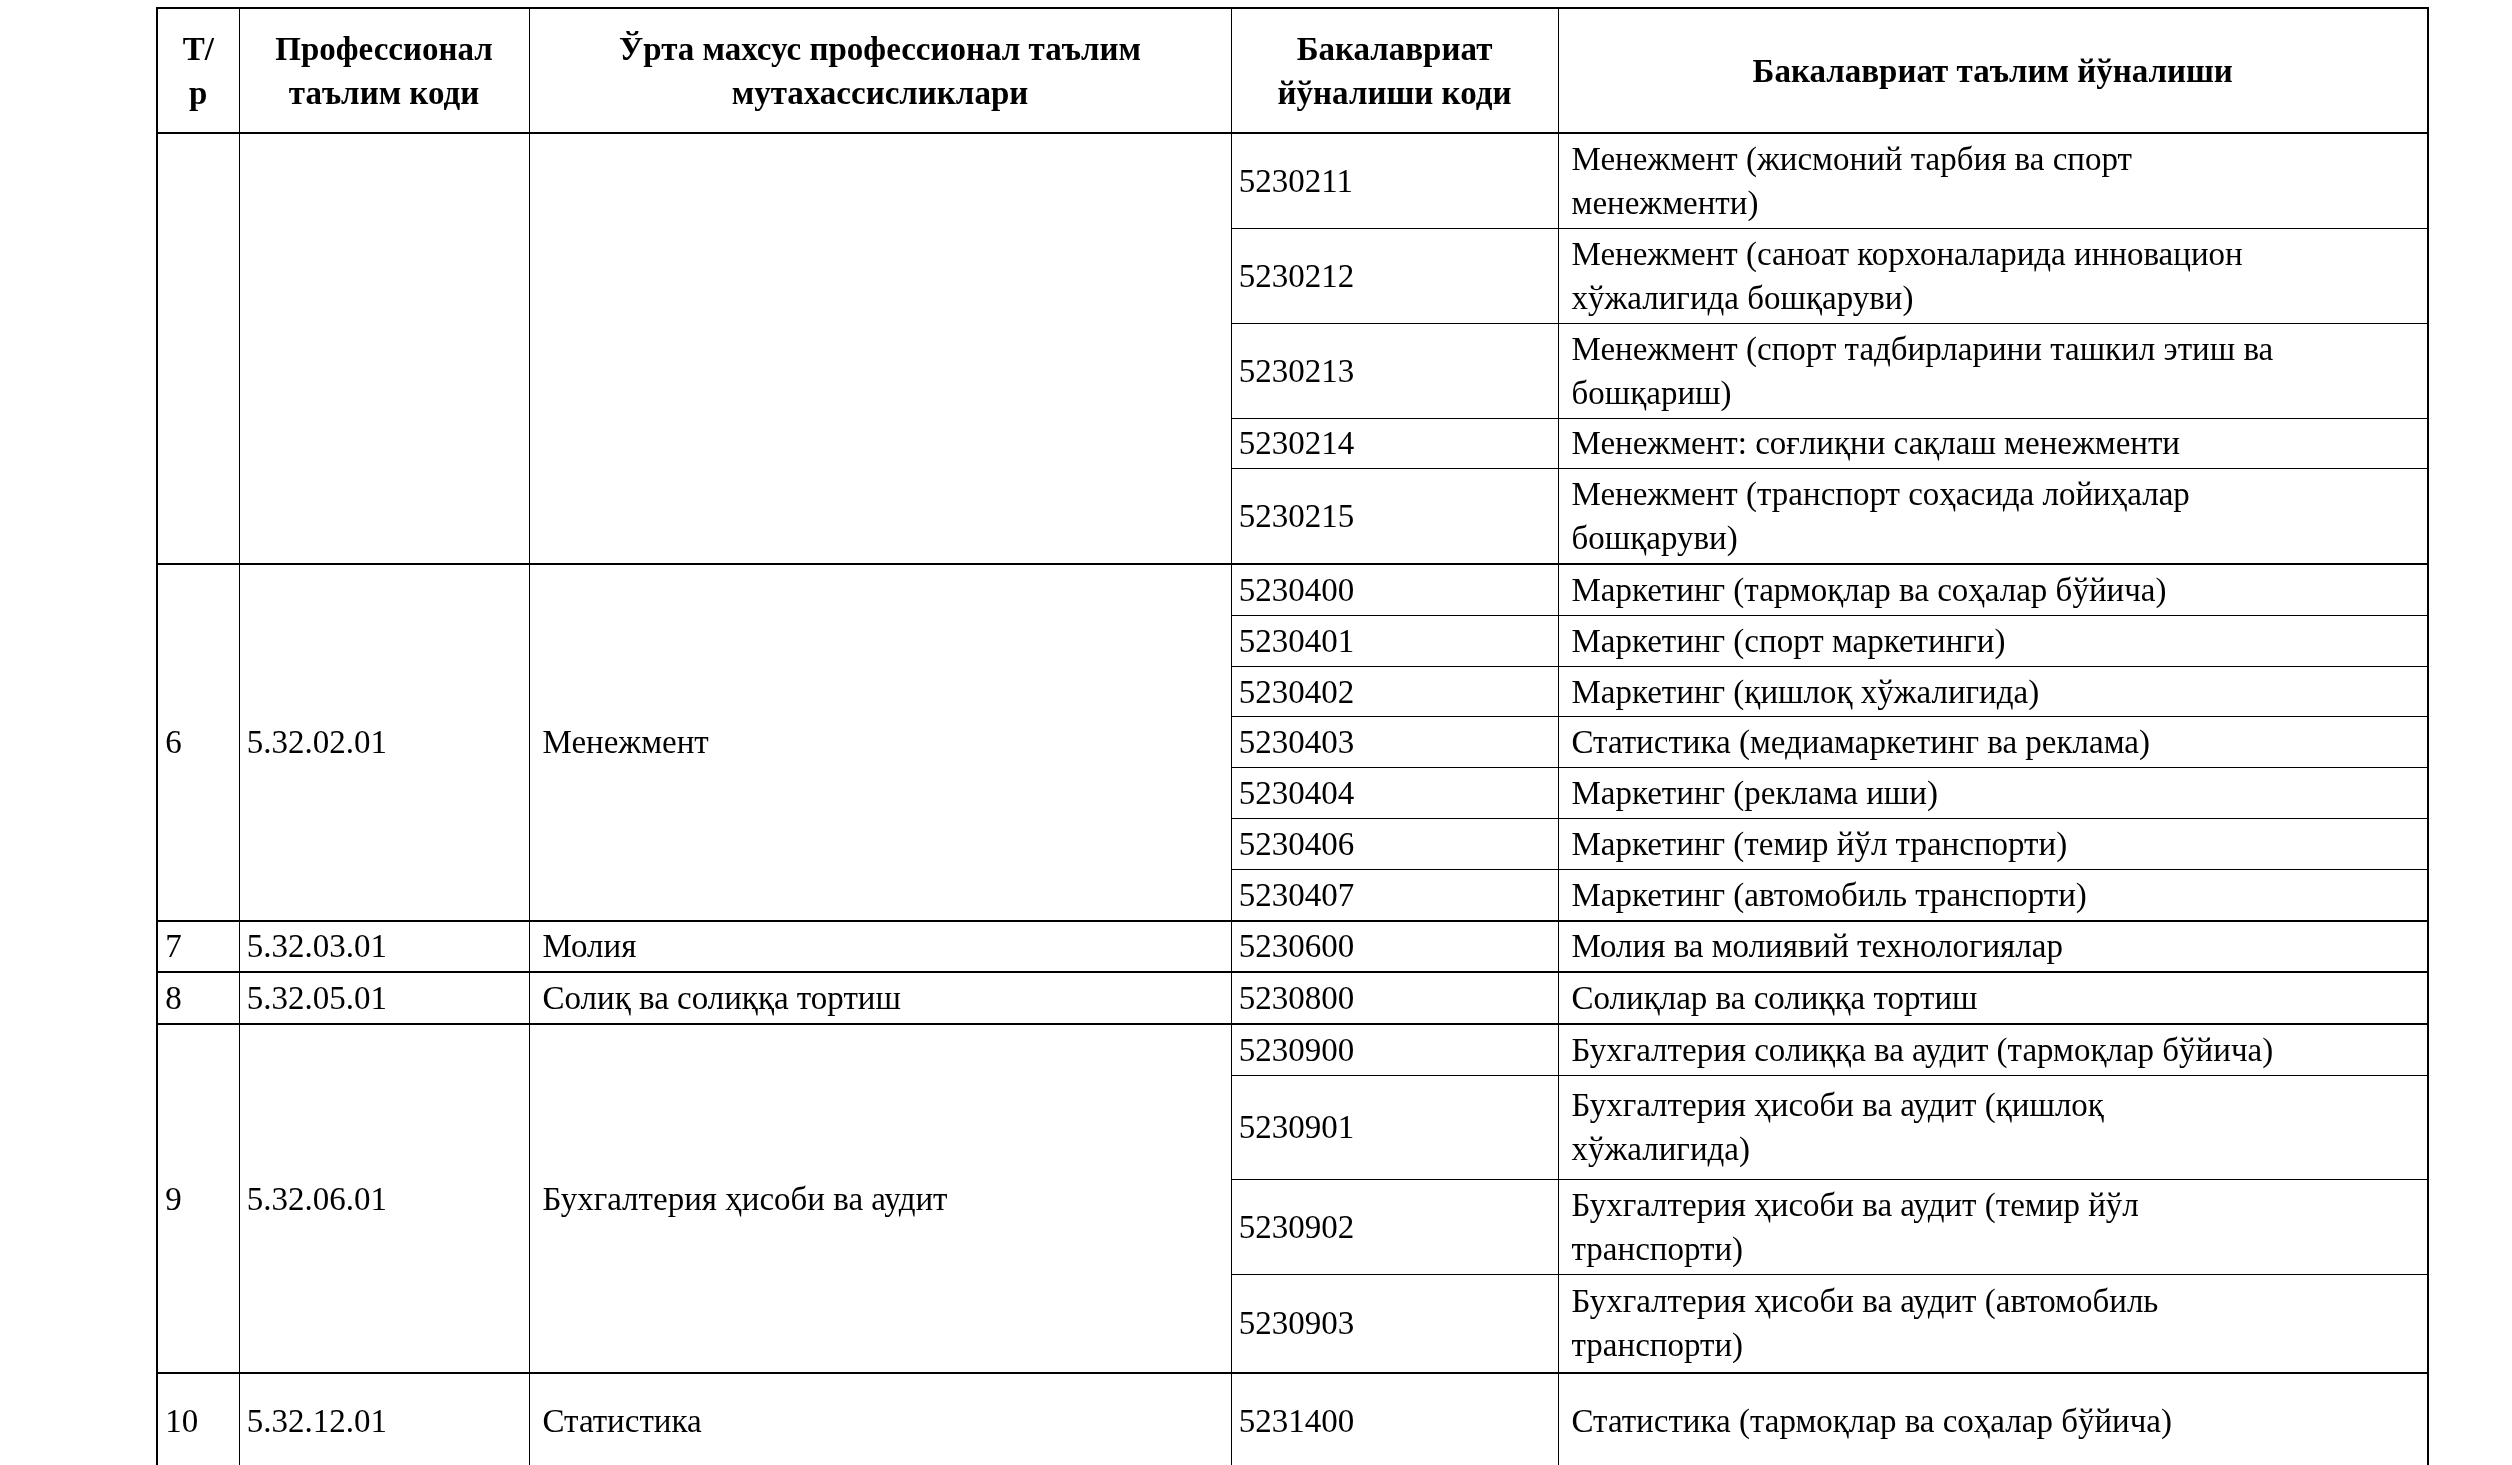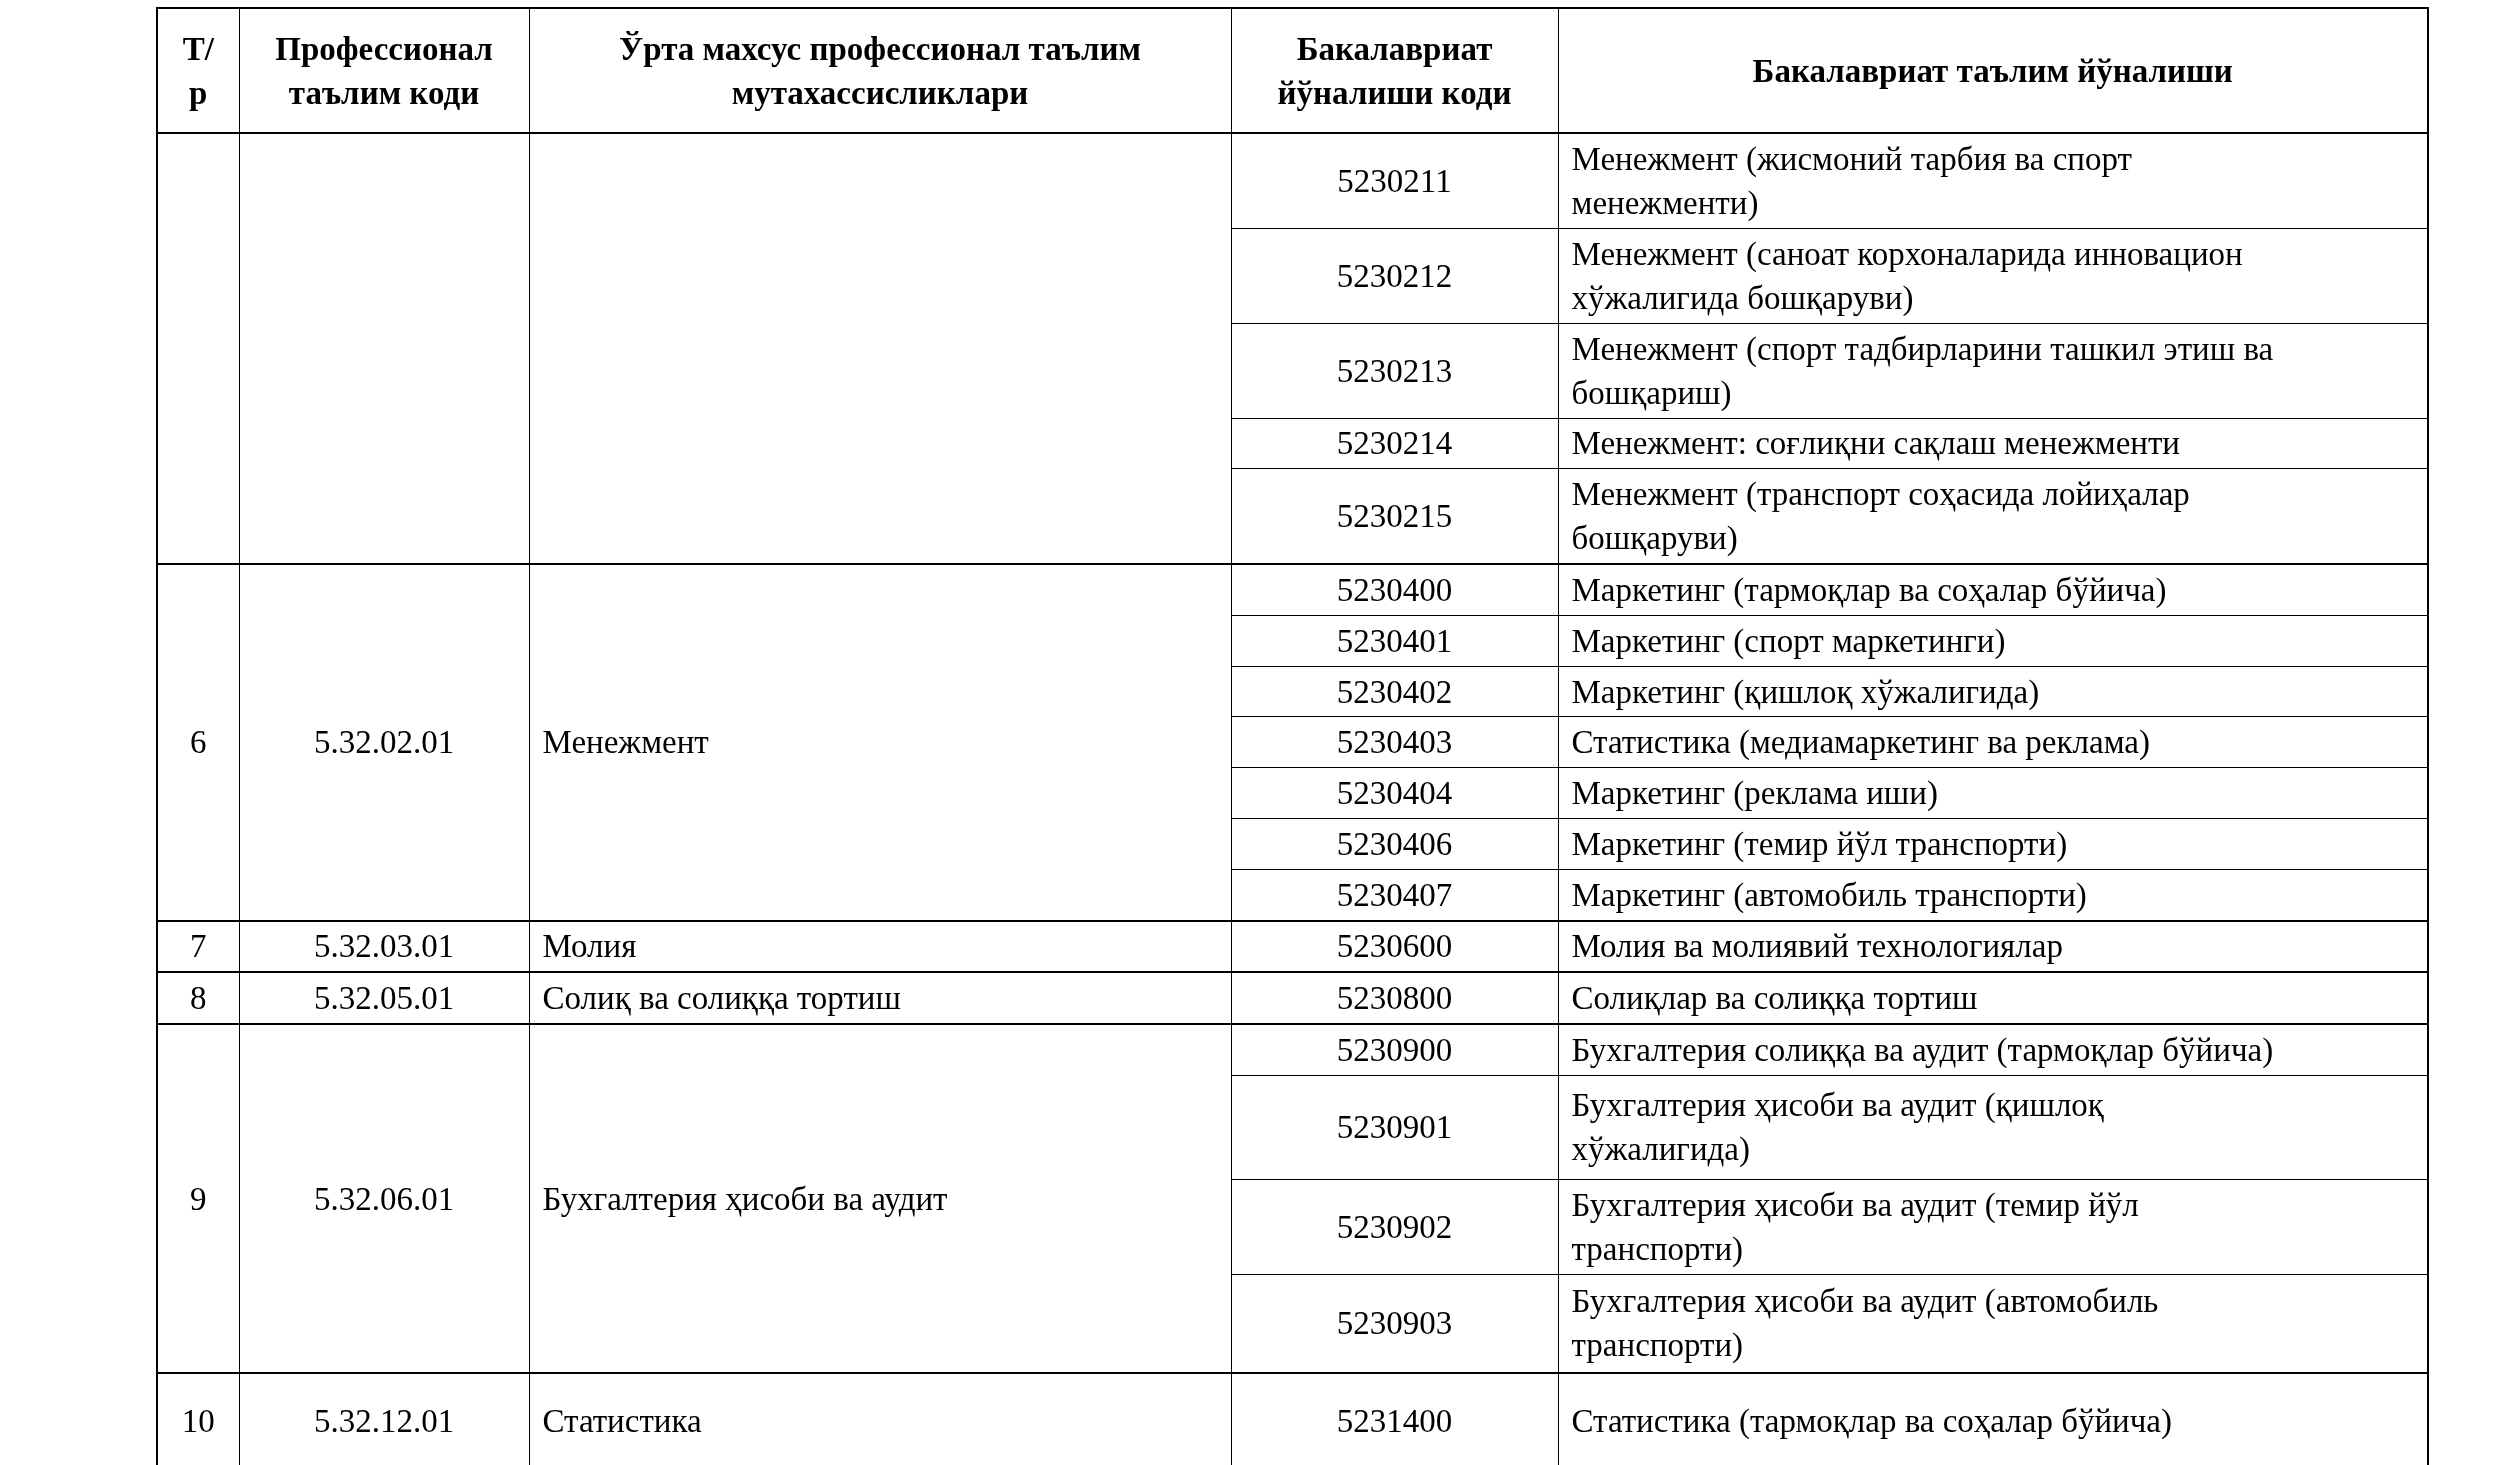--- a/index.html
+++ b/index.html
@@ -29,21 +29,21 @@
     overflow: hidden;
     box-sizing: border-box;
   }
   .tbl thead tr { height: 125px; }
   .tbl thead th {
     font-weight: bold;
     text-align: center;
     white-space: pre-line;
     border-bottom: 2.1px solid #000000;
   }
-  td.c1, td.c2, td.c4 { text-align: center; }
+  td.c1, td.c2, td.c4 { text-align: left; }
   td.c3, td.c5 {
     text-align: left;
     padding-left: 13px;
     padding-right: 26px;
     white-space: pre-line;
   }
   tr.sec > td { border-top: 2.9px solid #000000; }
 </style>
 </head>
 <body>

